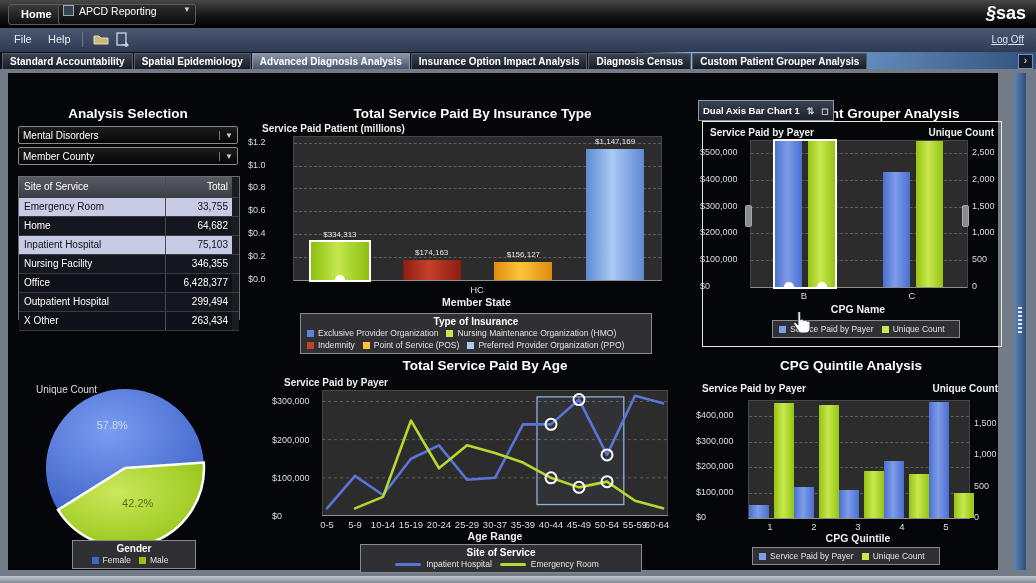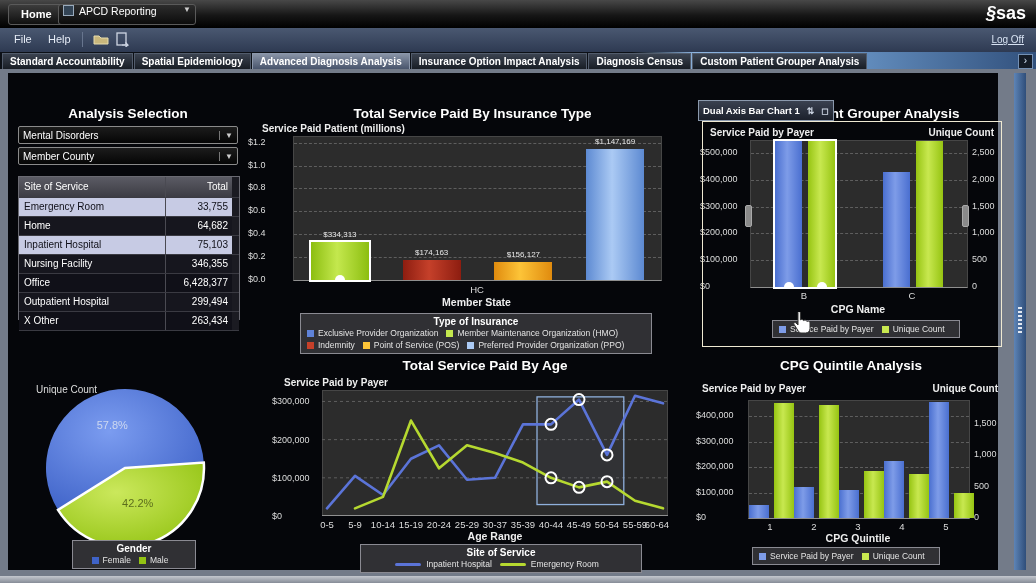--- a/index.html
+++ b/index.html
@@ -237,21 +237,21 @@
   <div class="abs axis-title" style="left:293px;top:296px;width:367px">Member State</div>
   <div class="abs legend-box" style="left:300px;top:313px;width:338px">
     <div class="legend-title">Type of Insurance</div>
     <div class="legend-items" id="ins-legend">
         <div class="legend-item">
           <span class="chipbox" style="background: rgb(95, 130, 216);"></span>
           <span>Exclusive Provider Organization</span>
         </div>
         <div class="legend-item">
           <span class="chipbox" style="background: rgb(196, 232, 78);"></span>
-          <span>Member Maintenance Organization (HMO)</span>
+          <span>Nursing Maintenance Organization (HMO)</span>
         </div>
         <div class="legend-item">
           <span class="chipbox" style="background: rgb(197, 64, 42);"></span>
           <span>Indemnity</span>
         </div>
         <div class="legend-item">
           <span class="chipbox" style="background: rgb(253, 196, 56);"></span>
           <span>Point of Service (POS)</span>
         </div>
         <div class="legend-item">

